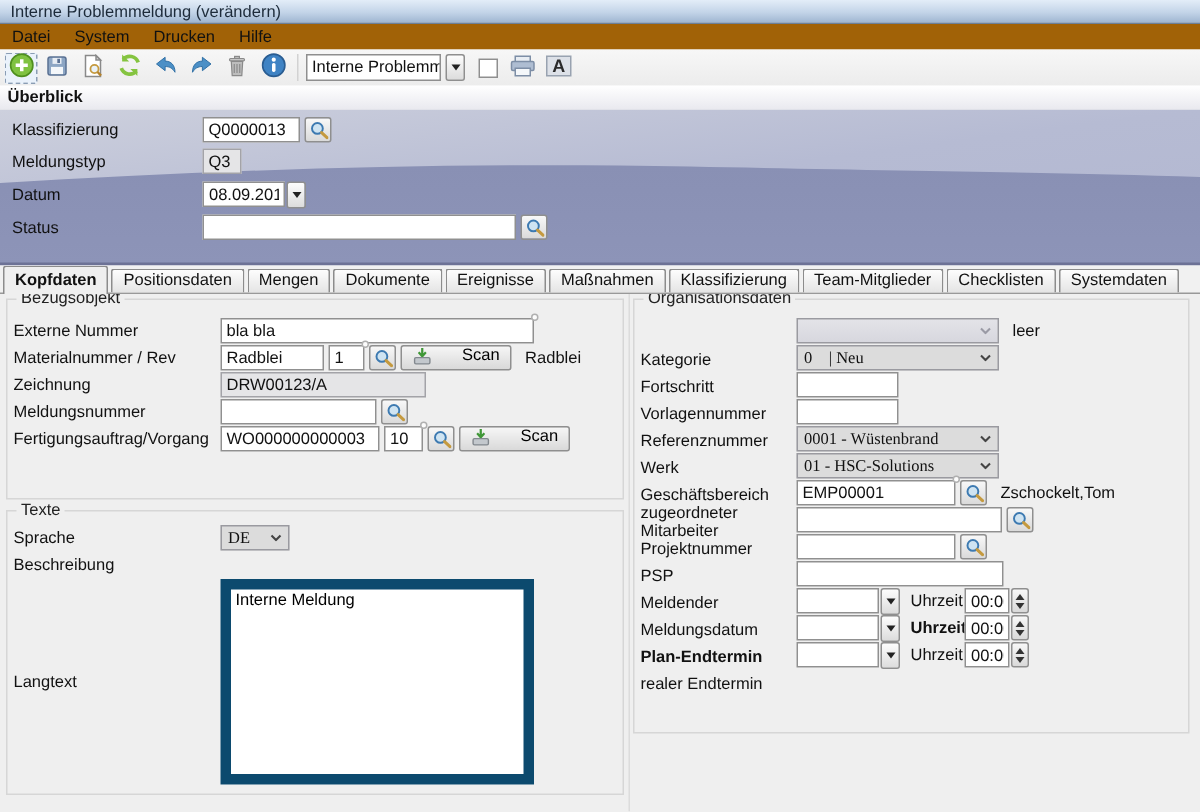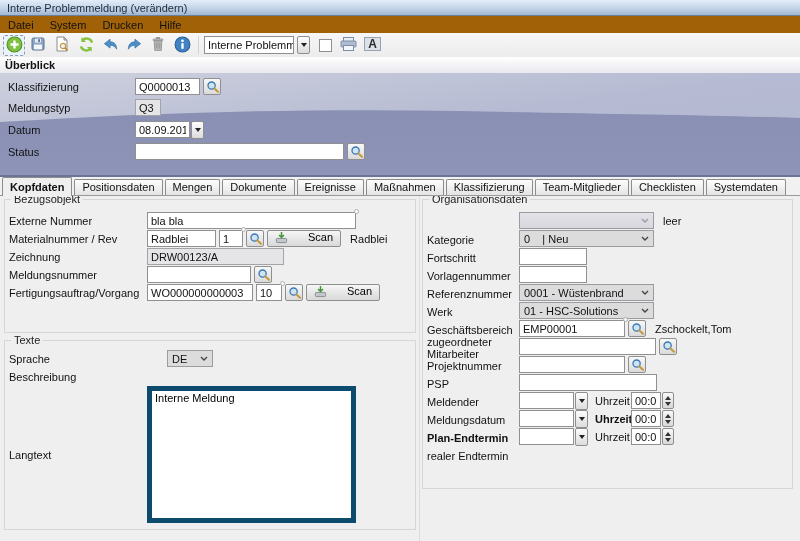--- a/index.html
+++ b/index.html
@@ -43,47 +43,47 @@
   .content { position:absolute; left:0; top:196px; width:800px; height:345px; background:#efefef; }
   .vdivider { position:absolute; left:419px; top:0; width:1px; height:345px; background:#dcdcdc; }
 
   .groupbox { position:absolute; border:1px solid #d6d6d6; }
   .legend { position:absolute; top:-7px; left:6px; background:#efefef; padding:0 3px; color:#222; }
 
   .row { display:flex; align-items:center; height:17px; margin-bottom:1px; padding-left:4px; }
   .row.top { align-items:center; height:auto; }
   .lbl { flex:none; }
   .lbl.w138 { width:138px; }
-  .lbl.w104 { width:92px;margin-top:39px; }
+  .lbl.w104 { width:104px;margin-top:39px; }
   .bold { font-weight:bold; }
 
   .inp { height:17px; border:1px solid #909090; background:#fff; font:11px "Liberation Sans", sans-serif; padding:0 3px; color:#111; }
   .inp.ro { background:#e5e5e7; border-color:#a3a3a8; }
   .w209 { width:209px; } .w137 { width:137px; } .w106 { width:106px; } .w104 { width:104px; }
   .w68 { width:68px; } .w65 { width:65px; } .w55 { width:55px; } .w30 { width:30px; text-align:center; } .w26 { width:26px; } .w24 { width:24px; }
 
   .wrap { position:relative; display:inline-flex; }
   .corner-dot { position:absolute; top:-3px; right:-3px; width:5px; height:5px; border:1px solid #b0b0b0; border-radius:50%; background:#fcfcfc; }
 
   .btn-sq { width:18px; height:17px; margin-left:3px; background:linear-gradient(#f8f8f8,#dadada); border:1px solid #8f8f8f; border-radius:2px; display:flex; align-items:center; justify-content:center; padding:0; }
   .btn-scan { height:17px; margin-left:3px; display:inline-flex; align-items:flex-start; gap:20px; padding:0 7px; background:linear-gradient(#f6f6f6,#d9d9d9); border:1px solid #8f8f8f; border-radius:2px; font:11px "Liberation Sans", sans-serif; }
   .after-txt { margin-left:9px; }
 
   .combo { height:17px; border:1px solid #9a9aa0; background:#dcdcdc; display:flex; align-items:center; justify-content:space-between; padding:0 4px; color:#111; }
-  .combo.w135 { width:135px; } .combo.w46 { width:46px;margin-left:20px; }
+  .combo.w135 { width:135px; } .combo.w46 { width:46px; }
   .combo.disabled { background:linear-gradient(#e3e3e8,#d7d7de); color:#999; }
-  .combo .val { white-space:pre; overflow:hidden; }
+  .combo .val { white-space:pre; overflow:hidden;font-family:Liberation Serif, serif; }
   .chev { width:8px; height:5px; flex:none; margin-left:3px; }
 
   .spinner { width:12px; height:17px; margin-left:1px; border:1px solid #8f8f8f; background:linear-gradient(#f8f8f8,#d9d9d9); border-radius:2px; display:flex; flex-direction:column; align-items:center; justify-content:center; gap:2px; }
   .tri-up-s { width:0; height:0; border-left:3px solid transparent; border-right:3px solid transparent; border-bottom:4px solid #333; }
   .tri-down-s { width:0; height:0; border-left:3px solid transparent; border-right:3px solid transparent; border-top:4px solid #333; }
   .uhr { margin-left:7px; width:36px; }
 
-  textarea.long { width:209px; height:137px; border:5px solid #0c4a6e; background:#fff; font:11px "Liberation Sans", sans-serif; padding:1px 3px; resize:none; }
+  textarea.long { width:209px; height:137px; border:7px solid #0c4a6e; background:#fff; font:11px "Liberation Sans", sans-serif; padding:1px 3px; resize:none; }
 </style>
 </head>
 <body>
 
 <svg width="0" height="0" style="position:absolute">
   <defs>
     <g id="i-search">
       <circle cx="5.6" cy="5.6" r="3.6" fill="#cfe4f2" stroke="#3d7ab1" stroke-width="1.3"></circle>
       <line x1="8.4" y1="8.4" x2="12" y2="11.8" stroke="#c59a3f" stroke-width="2" stroke-linecap="round"></line>
     </g>

